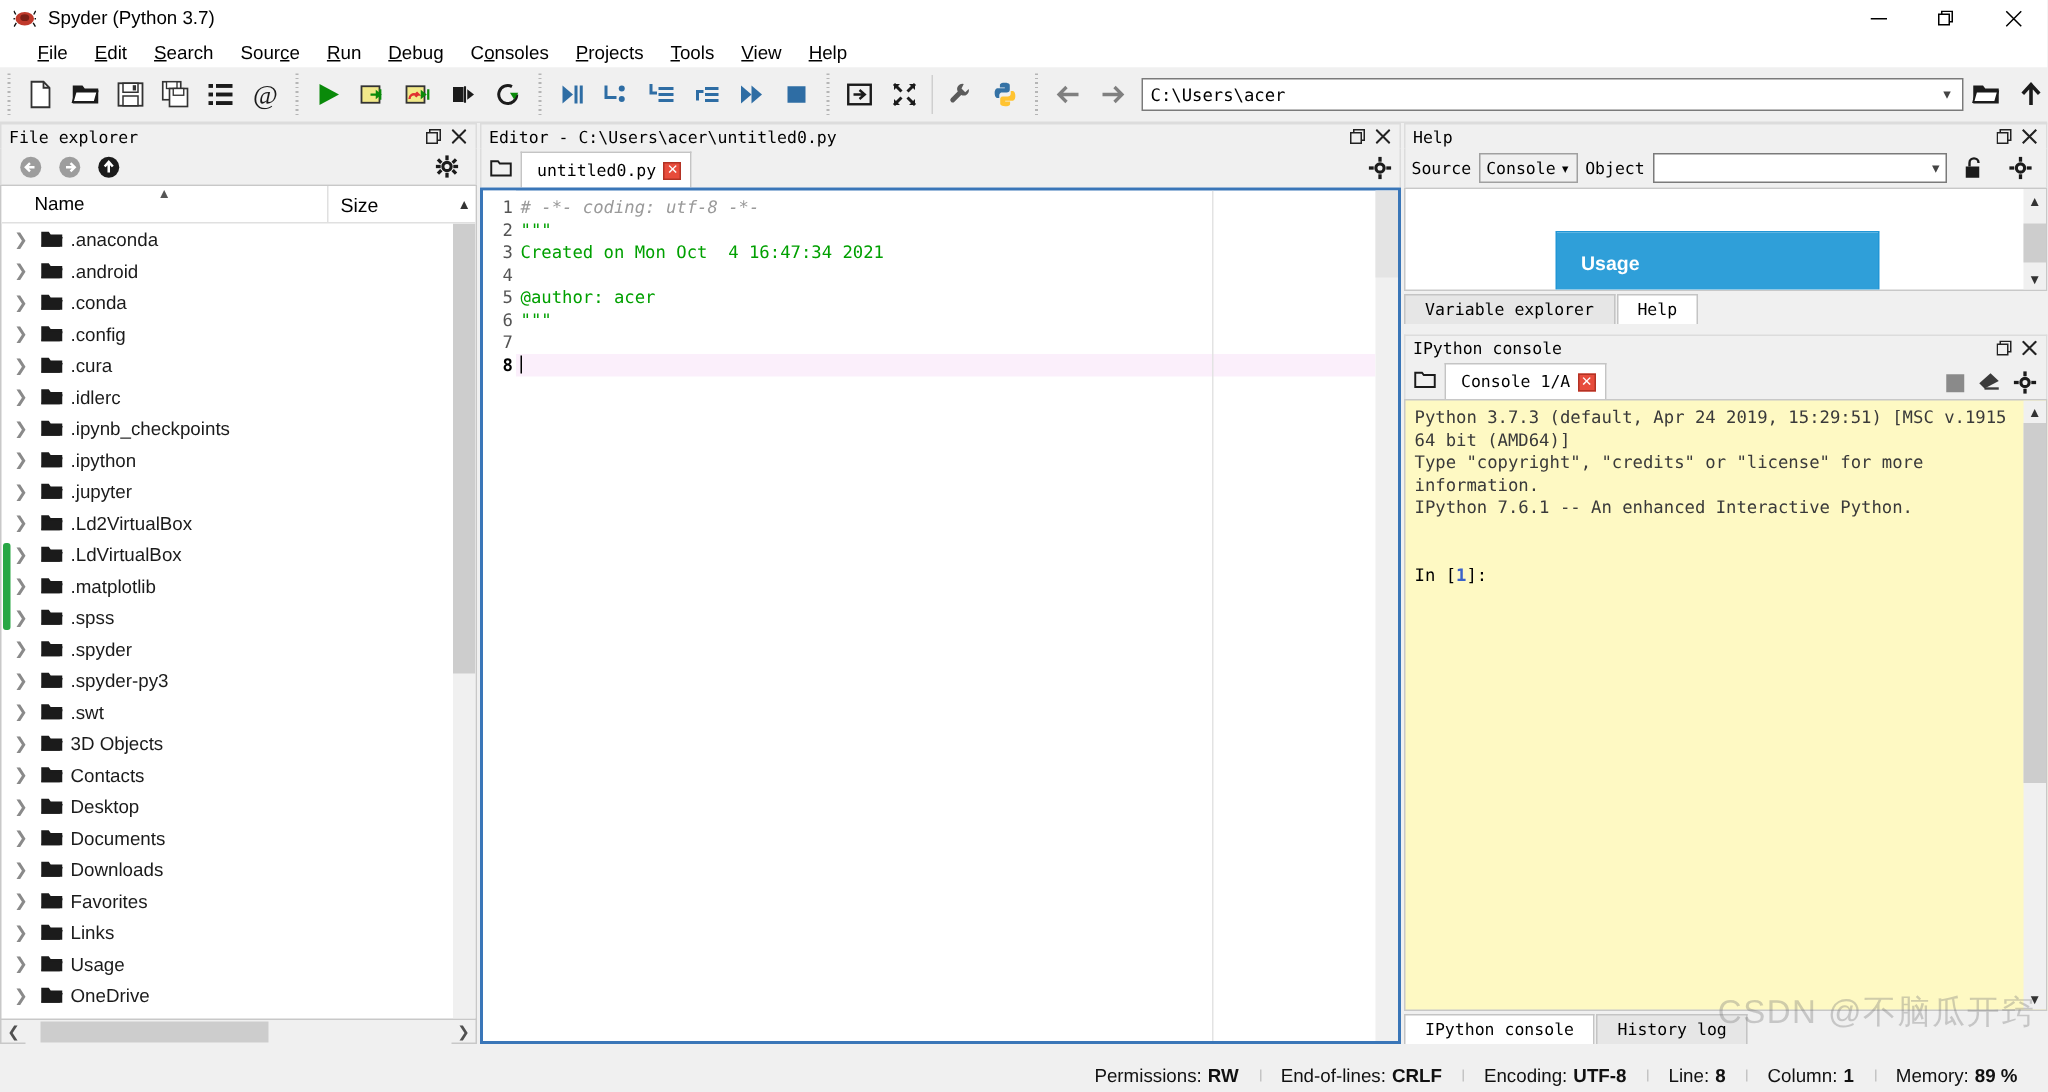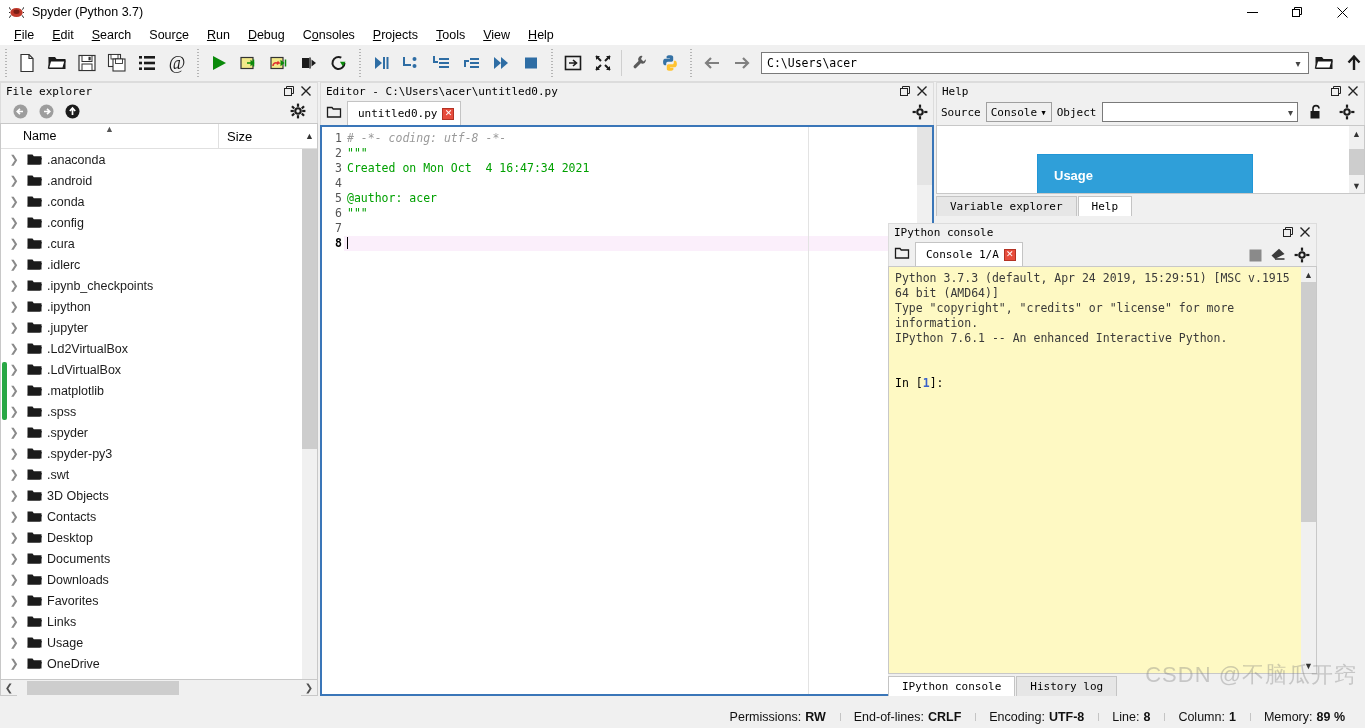--- a/index.html
+++ b/index.html
@@ -25,21 +25,21 @@
     font-family: "Liberation Sans", sans-serif;
   }
   .win-btns { position: absolute; right: 0; top: 0; height: 24px; display: flex; }
   .win-btn { width: 45px; height: 24px; display: flex; align-items: center; justify-content: center; }
   .win-btn svg { display: block; }
 
   
   .menubar {
     position: absolute; left: 0; top: 24px; width: 1365px; height: 21px;
     background: #ffffff;
-    display: flex; align-items: center; padding-left: 5px;
+    display: flex; align-items: center; padding-left: 16px;
   }
   .menu-item {
     padding: 2px 9px; font-size: 12.5px; color: #000; cursor: default;
     font-family: "Liberation Sans", sans-serif; white-space: nowrap;
   }
   .menu-item u { text-decoration: underline; }
 
   
   .toolbar {
     position: absolute; left: 0; top: 45px; width: 1365px; height: 37px;
@@ -210,21 +210,21 @@
   .tabstrip { height: 22px; display: flex; align-items: flex-end; background: #f0f0f0; }
   .tabstrip .t {
     height: 20px; padding: 0 13px; display: flex; align-items: center;
     font-family: "DejaVu Sans Mono", monospace; font-size: 11px;
     background: #e6e6e6; border: 1px solid #c4c4c4; border-bottom: none; margin-right: 1px;
   }
   .tabstrip .t.active { background: #fff; }
 
   
   .ipy {
-    position: absolute; left: 888px; top: 223px; width: 429px; height: 473px;
+    position: absolute; left: 936px; top: 223px; width: 429px; height: 473px;
     display: flex; flex-direction: column;
   }
   .ipy-tabrow {
     height: 26px; background: #f0f0f0; display: flex; align-items: flex-end;
     border-left: 1px solid #dcdcdc; border-right: 1px solid #dcdcdc;
   }
   .ipy-tabrow .tabbtn { width: 26px; height: 26px; display: flex; align-items: center; justify-content: center; }
   .ipy-tab {
     height: 24px; background: #fff; border: 1px solid #c4c4c4; border-bottom: none;
     display: flex; align-items: center; gap: 5px; padding: 0 6px 0 10px;

